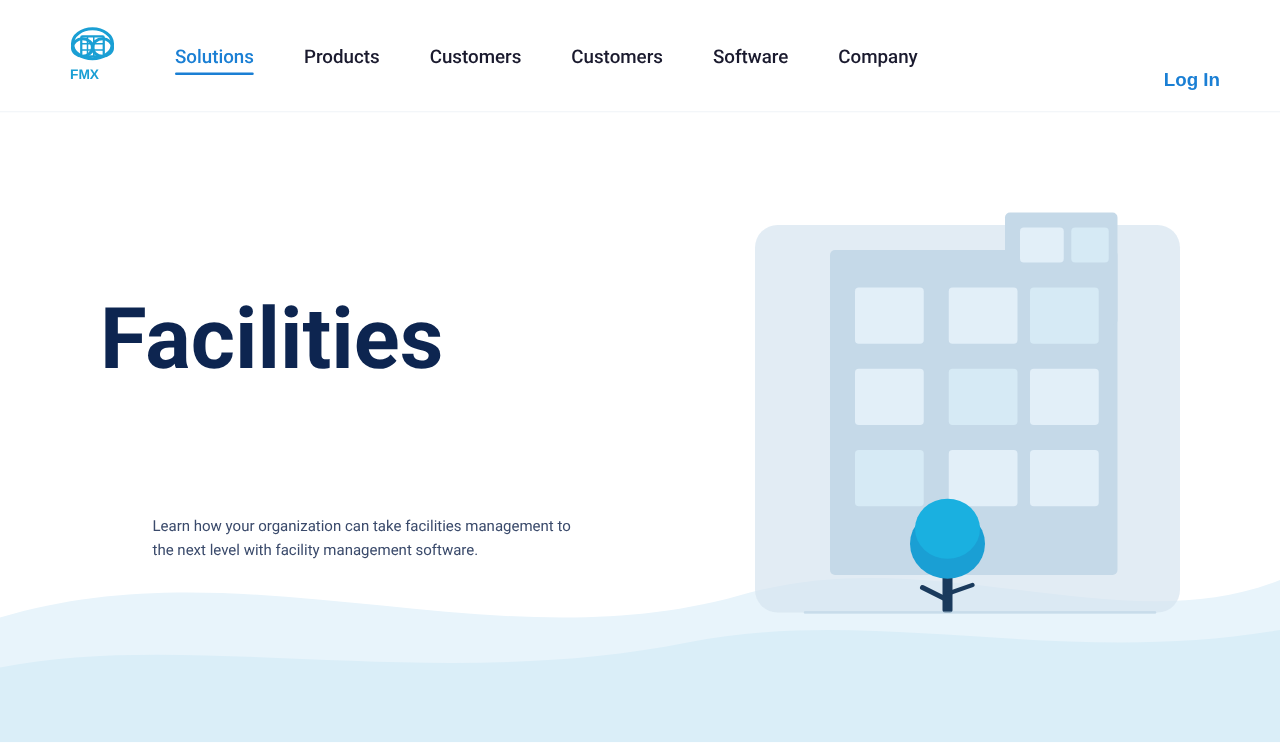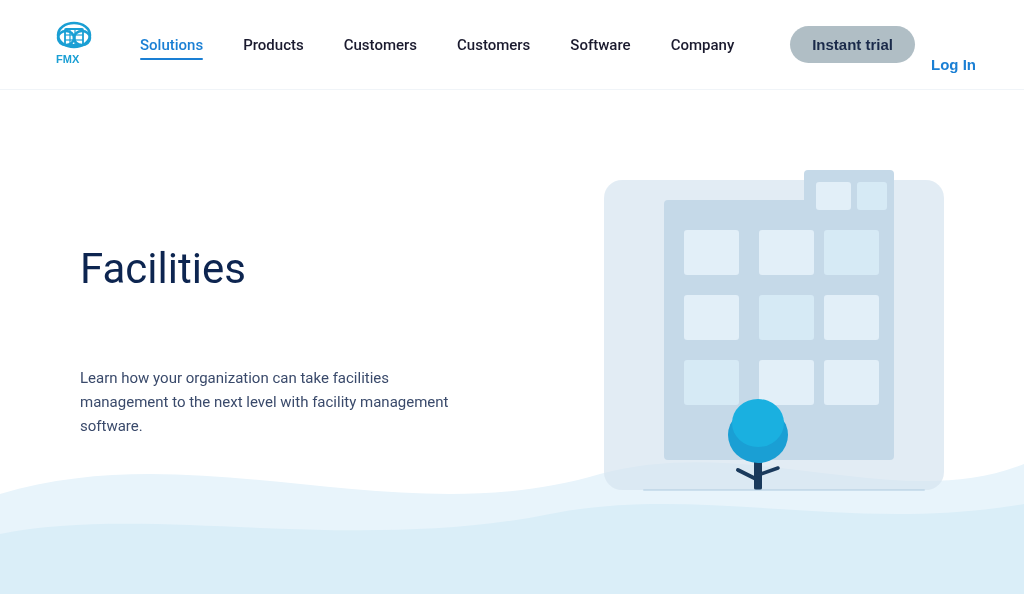--- a/index.html
+++ b/index.html
@@ -99,31 +99,32 @@
       height: 220px;
       z-index: 0;
     }
     .hero-content {
       position: relative;
       z-index: 2;
       padding-left: 80px;
       max-width: 460px;
     }
     .hero-title {
-      font-size: 42px;
-      font-weight: 400;
+      font-size: 68px;
+      font-weight: 700;
       color: #0d2550;
       line-height: 1.1;
       margin-bottom: 28px;
     }
     .hero-desc {
-      font-size: 15px;
+      font-size: 12px;
       color: #3a4a6b;
       line-height: 1.6;
       max-width: 380px;
+      margin-left: 42px;
     }
     .hero-illustration {
       position: absolute;
       right: 60px;
       top: 30px;
       z-index: 2;
       width: 400px;
       height: 420px;
     }
   </style>
@@ -151,21 +152,20 @@
   <nav>
     <a class="active" href="#">Solutions</a>
     <a href="#">Products</a>
     <a href="#">Customers</a>
     <a href="#">Customers</a>
     <a href="#">Software</a>
     <a href="#">Company</a>
   </nav>
 
   <div class="header-actions">
-    <button class="btn-trial">Instant trial</button>
     <button class="btn-login">Log In</button>
   </div>
 </header>
 
 <section class="hero">
 
   <svg class="hero-bg-wave" viewBox="0 0 1024 220" preserveAspectRatio="none" xmlns="http://www.w3.org/2000/svg">
     <path d="M0,120 C200,60 400,160 600,100 C750,60 900,140 1024,90 L1024,220 L0,220 Z" fill="#e8f4fb"></path>
     <path d="M0,160 C150,130 350,180 550,140 C700,110 850,160 1024,130 L1024,220 L0,220 Z" fill="#daeef8"></path>
   </svg>

